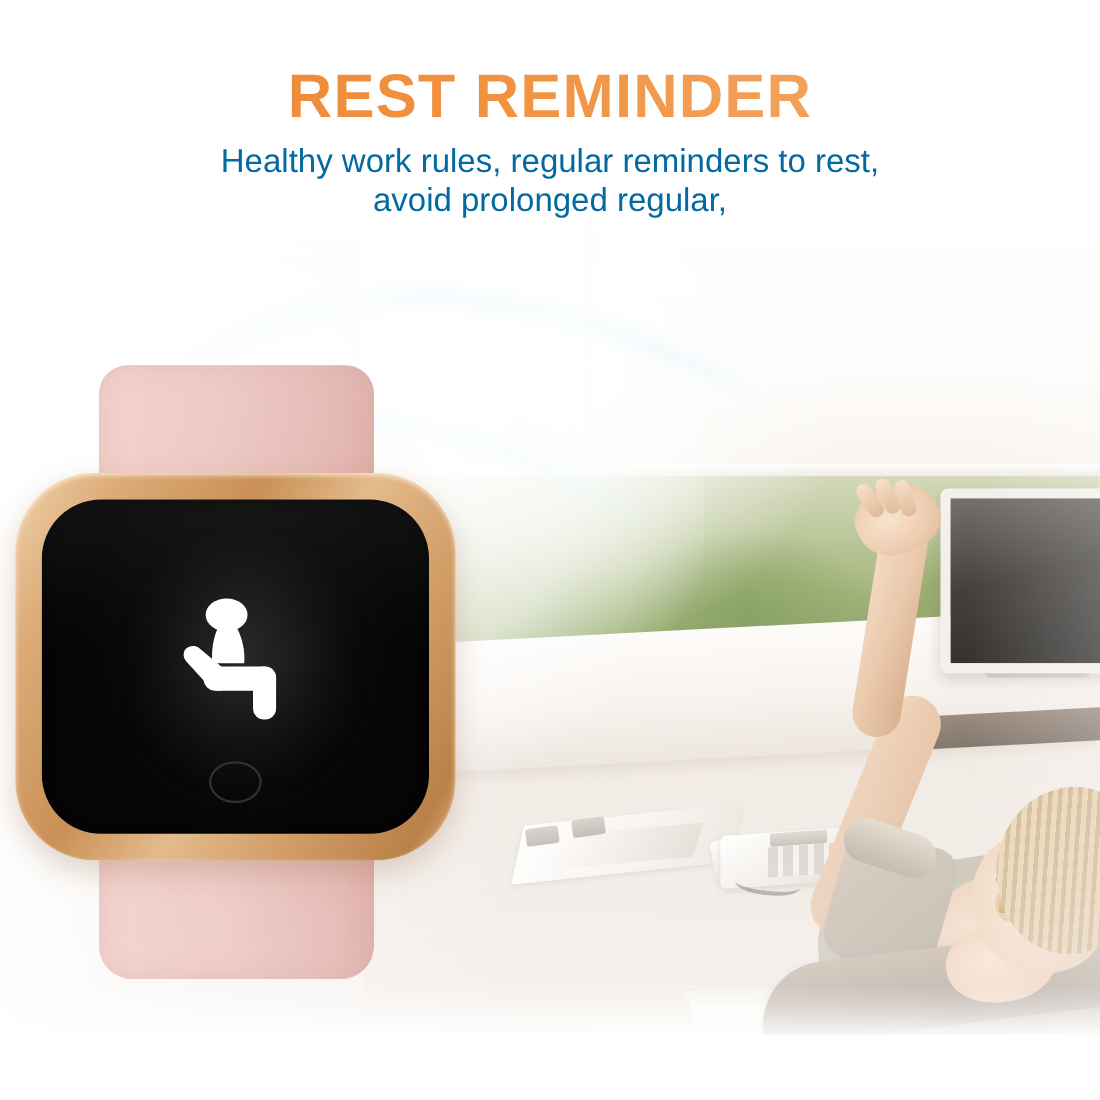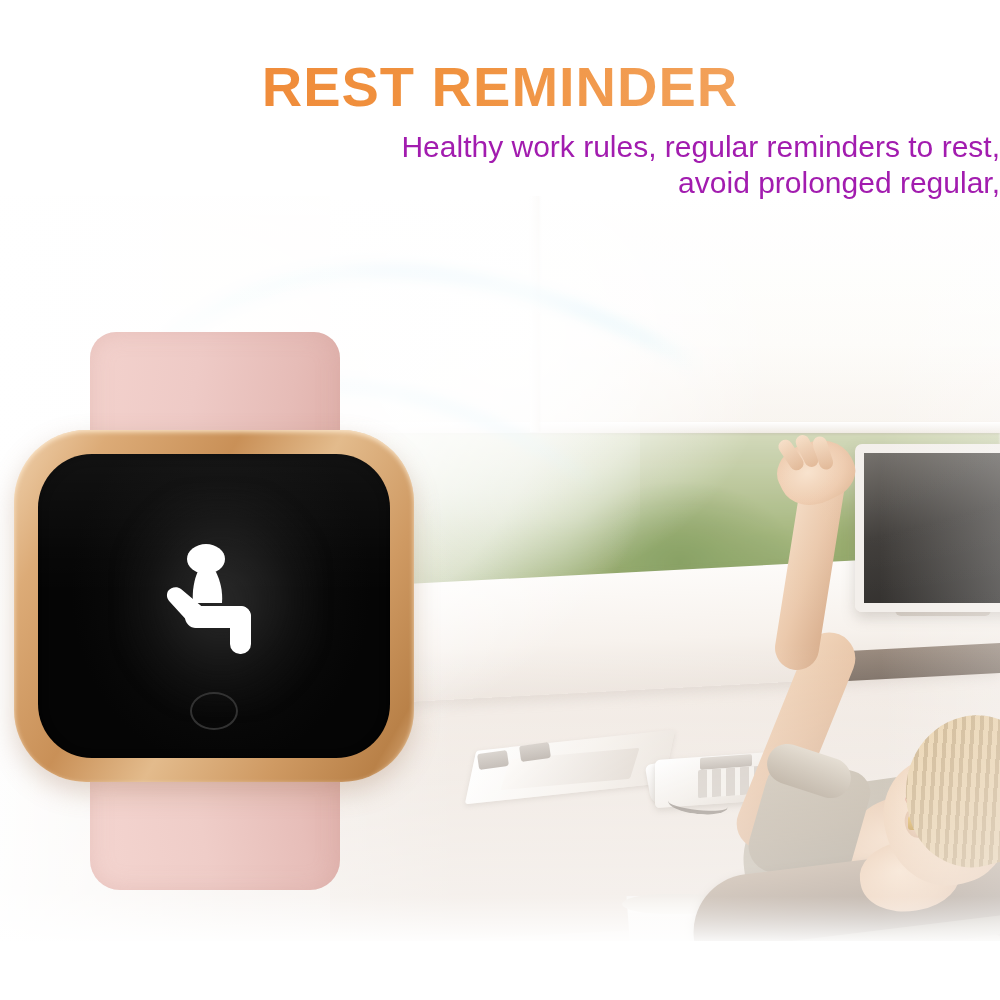--- a/index.html
+++ b/index.html
@@ -36,24 +36,23 @@
     margin: 0;
     background: linear-gradient(90deg, #ef8435 0%, #f0923f 45%, #f3a561 80%, #f0a566 100%);
     -webkit-background-clip: text;
     background-clip: text;
     color: #ef8a3c;
     -webkit-text-fill-color: transparent;
   }
   .subtitle {
     margin: 12px 0 0 0;
     font-size: 30px;
-    color: #a21caf;
+    color: #0369a1;
     line-height: 1.22;
     font-weight: normal;
-    text-align: right;
   }
   .subtitle .line {
     display: block;
   }
 
   
   .scene {
     position: absolute;
     left: 0;
     top: 196px;

